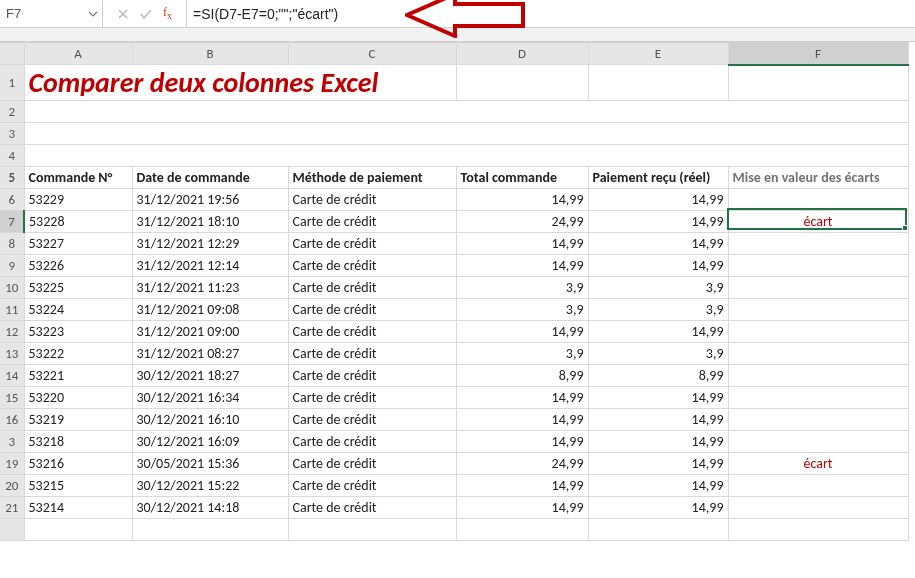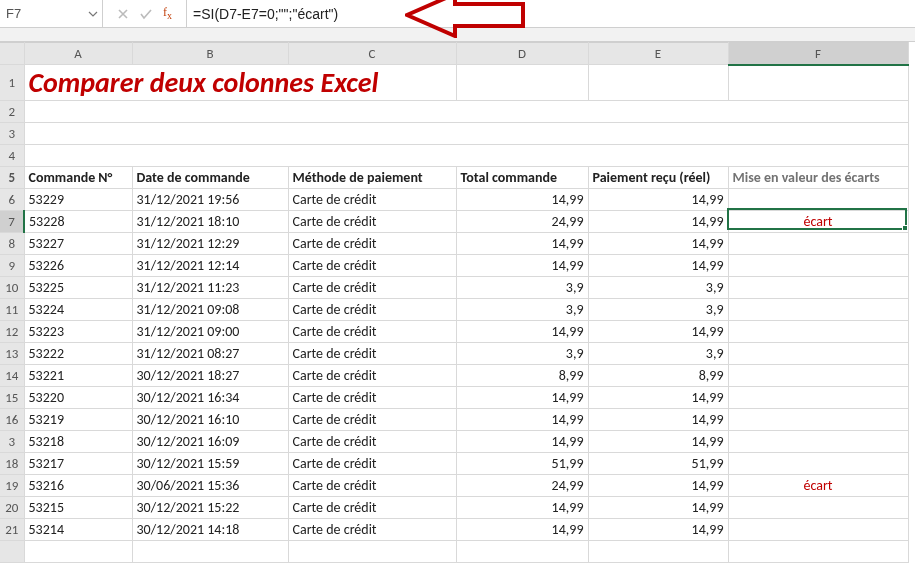--- a/index.html
+++ b/index.html
@@ -322,32 +322,23 @@
         <tr>
           <td class="rowhdr">3</td>
           <td>53218</td>
           <td>30/12/2021 16:09</td>
           <td>Carte de crédit</td>
           <td class="num">14,99</td>
           <td class="num">14,99</td>
           <td class="ecart"></td>
         </tr>
         <tr>
-          <td class="rowhdr">18</td>
-          <td>53217</td>
-          <td>30/12/2021 15:59</td>
-          <td>Carte de crédit</td>
-          <td class="num">51,99</td>
-          <td class="num">51,99</td>
-          <td class="ecart"></td>
-        </tr>
-        <tr>
           <td class="rowhdr">19</td>
           <td>53216</td>
-          <td>30/06/2021 15:36</td>
+          <td>30/05/2021 15:36</td>
           <td>Carte de crédit</td>
           <td class="num">24,99</td>
           <td class="num">14,99</td>
           <td class="ecart">écart</td>
         </tr>
         <tr>
           <td class="rowhdr">20</td>
           <td>53215</td>
           <td>30/12/2021 15:22</td>
           <td>Carte de crédit</td>

